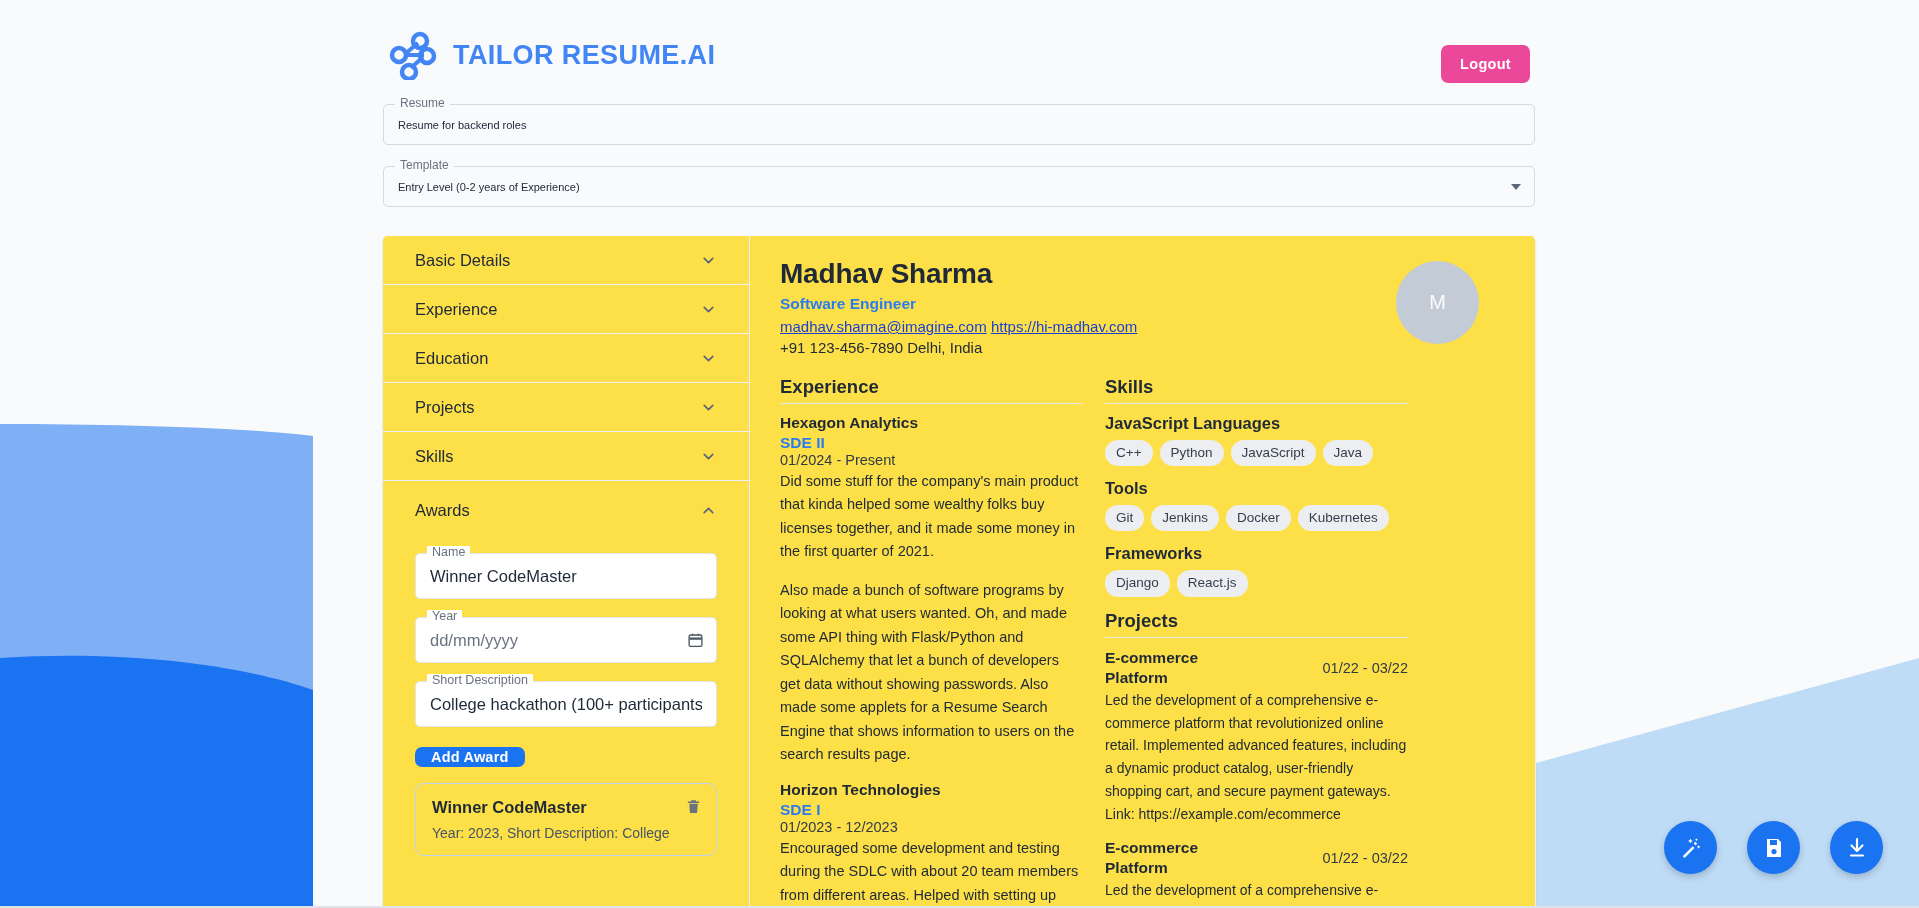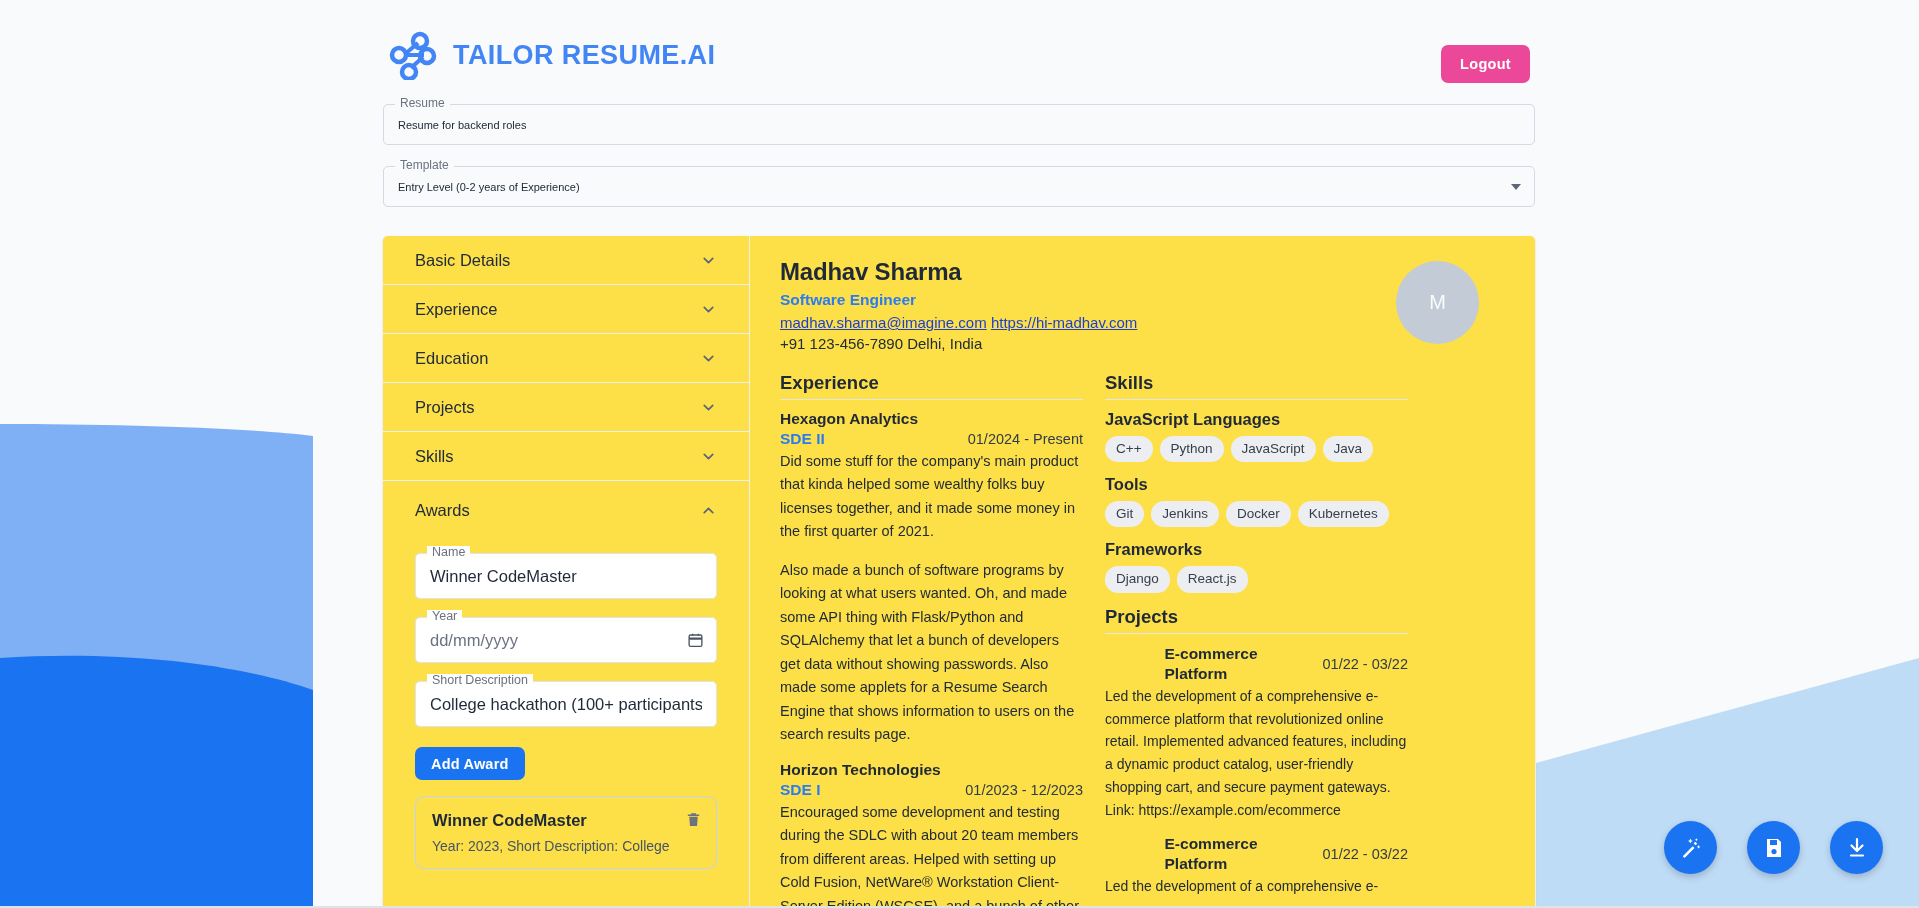--- a/index.html
+++ b/index.html
@@ -85,70 +85,70 @@
   .field-wrap .legend {
     position: absolute; top: -8px; left: 11px; background: #fff; padding: 0 5px;
     font-size: 12.5px; color: #6b7280; line-height: 1;
   }
   .field-wrap .value { font-size: 16.5px; color: #1f2937; white-space: nowrap; overflow: hidden; }
   .field-wrap .value.ph { color: #6b7280; }
   .cal-icon { position: absolute; right: 12px; top: 50%; transform: translateY(-50%); width: 17px; height: 17px; color: #4b5563; }
 
   .add-btn {
     background: #1a73f0; color: #fff; border: none;
-    border-radius: 7px; height: 33px; padding: 0 16px;
+    border-radius: 7px; height: 20px; padding: 0 16px;
     font-family: "Liberation Sans", sans-serif;
     font-size: 14.5px; font-weight: 700; letter-spacing: .2px; cursor: pointer;
     margin-top: 2px; margin-bottom: 16px;
   }
   .award-card {
     border: 1px solid #bfd3f5; border-radius: 9px;
     padding: 14px 16px 12px 16px; position: relative;
   }
   .award-card .title { font-size: 16.5px; font-weight: 700; color: #1f2937; }
   .award-card .sub { font-size: 14px; color: #475467; margin-top: 6px; line-height: 1.45; }
   .trash-icon { position: absolute; right: 14px; top: 13px; width: 17px; height: 19px; color: #6b7280; cursor: pointer; }
 
   
   .preview { flex: 1 1 auto; padding: 22px 30px 0 30px; overflow: hidden; position: relative; }
   .pv-head { display: flex; justify-content: space-between; align-items: flex-start; }
-  .pv-name { font-size: 24px; font-weight: 700; color: #1f2937; letter-spacing: -.2px; }
+  .pv-name { font-size: 28px; font-weight: 700; color: #1f2937; letter-spacing: -.2px; }
   .pv-role { font-size: 15.5px; font-weight: 700; color: #2b7cf0; margin-top: 5px; }
   .pv-links { margin-top: 5px; font-size: 15px; }
   .pv-links a { color: #1b3fd4; text-decoration: underline; }
   .pv-contact { margin-top: 4px; font-size: 15px; color: #222b36; }
   .avatar {
     width: 83px; height: 83px; border-radius: 50%; background: #c2cbd6;
     display: flex; align-items: center; justify-content: center;
     color: #fafbfc; font-size: 20px; margin-right: 26px; margin-top: 3px; flex: 0 0 83px;
   }
 
   .cols { display: flex; gap: 22px; margin-top: 20px; }
   .col-l { width: 303px; flex: 0 0 303px; }
   .col-r { width: 303px; flex: 0 0 303px; }
 
   .sec-title { font-size: 18.5px; font-weight: 700; color: #1f2937; }
   .sec-rule { border-bottom: 1px solid #e3e7ec; margin-top: 5px; margin-bottom: 10px; }
 
   .job-org { font-size: 15.5px; font-weight: 700; color: #1f2937; }
-  .job-row { display: flex; justify-content: space-between; align-items: baseline; margin-top: 2px; }
+  .job-row { display: flex; justify-content: space-between; align-items: baseline; margin-top: 2px; flex-direction: column; }
   .job-title { font-size: 15.5px; font-weight: 700; color: #2b7cf0; }
   .job-date { font-size: 14.5px; color: #313b48; }
   .job-desc { font-size: 14.5px; color: #222b36; line-height: 1.62; margin-top: 2px; }
   .job-desc + .job-desc { margin-top: 15px; }
   .job-block { margin-bottom: 14px; }
 
   .skill-group-title { font-size: 16.5px; font-weight: 700; color: #1f2937; margin-top: 2px; }
   .chips { display: flex; flex-wrap: wrap; gap: 7px; margin-top: 7px; margin-bottom: 13px; }
   .chip {
     background: #eceef1; border-radius: 13px; padding: 4px 11px;
     font-size: 13.5px; color: #36404d; line-height: 1.35;
   }
 
-  .proj-row { display: flex; justify-content: flex-end; align-items: center; gap: 8px; }
+  .proj-row { display: flex; justify-content: space-between; align-items: center; gap: 8px; }
   .proj-name { font-size: 15.5px; font-weight: 700; color: #1f2937; max-width: 150px; line-height: 1.3; }
   .proj-date { font-size: 14.5px; color: #313b48; white-space: nowrap; }
   .proj-desc { font-size: 14px; color: #222b36; line-height: 1.62; margin-top: 1px; }
   .proj-block { margin-bottom: 12px; }
 
   
   .fabs { position: absolute; right: 36px; bottom: 34px; display: flex; gap: 30px; z-index: 9; }
   .fab {
     width: 53px; height: 53px; border-radius: 50%; background: #1a73f0;
     display: flex; align-items: center; justify-content: center;

